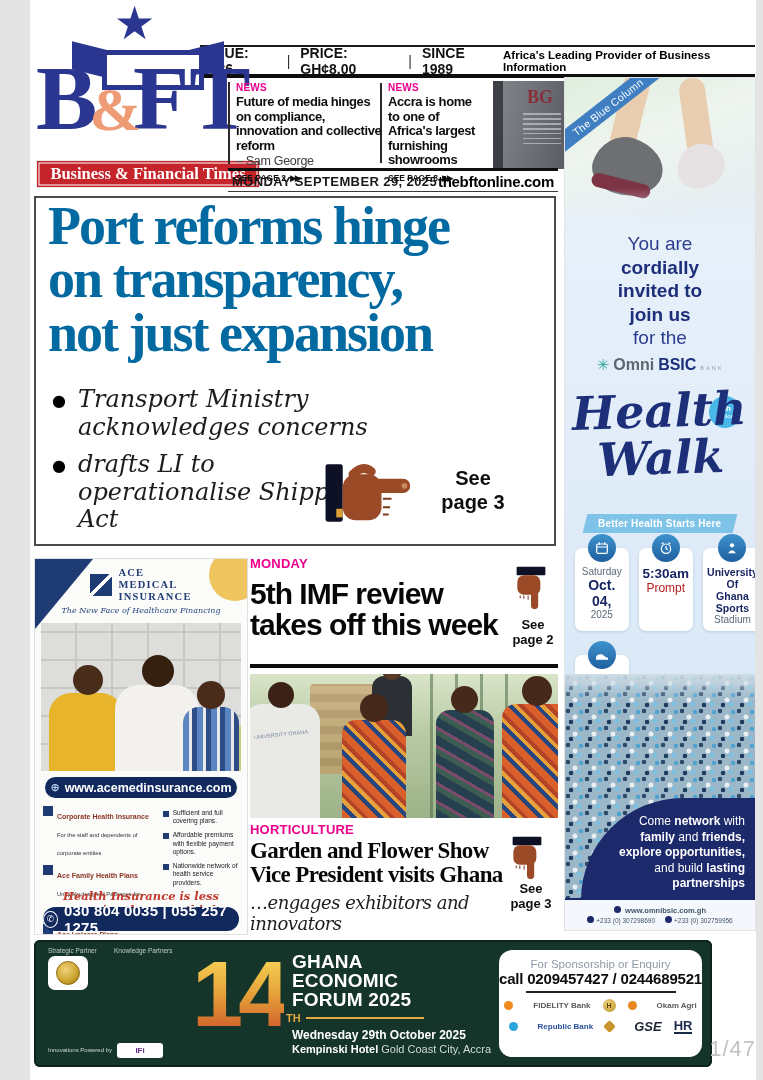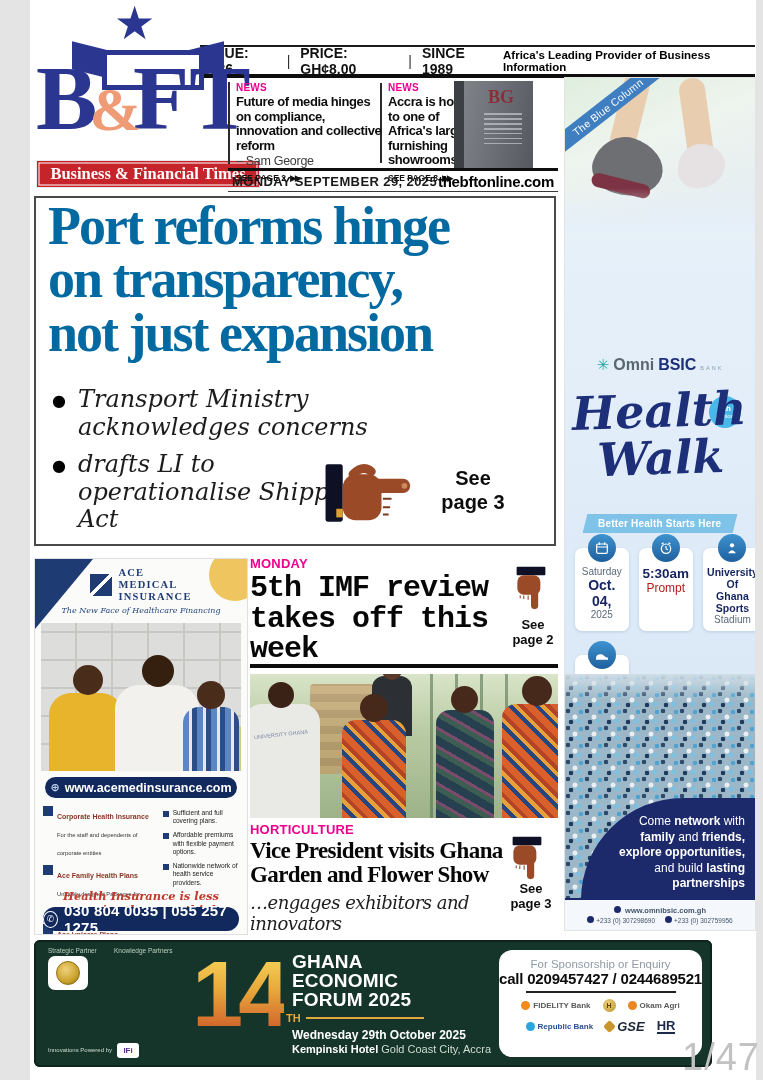--- a/index.html
+++ b/index.html
@@ -27,42 +27,42 @@
   .tease-border-l{left:198px;top:82px;width:2px;height:82px;background:#2a2a2a;}
   .tease-div{left:350px;top:83px;width:1.5px;height:80px;background:#2a2a2a;}
   .teaser{top:82px;}
   .teaser .kick{color:#ec008c;font-size:10px;font-weight:bold;letter-spacing:.2px;}
   .teaser .hl{font-size:13px;font-weight:bold;color:#0d0d0d;line-height:1.12;letter-spacing:-.4px;margin-top:2px;}
   .teaser .by{font-size:12.5px;color:#3c3c3c;letter-spacing:-.3px;margin-top:1px;}
   .teaser .see{margin-top:5px;font-size:8.5px;font-weight:bold;color:#111;display:flex;align-items:center;gap:4px;cursor:pointer;}
   .teaser .see .arr{font-size:9px;letter-spacing:-2px;}
   .t1{left:206px;width:146px;}
   .t2{left:358px;width:96px;}
-  .bg-photo{left:424px;top:81px;width:79px;height:88px;background:linear-gradient(100deg,#84878c 0%,#6b6f75 55%,#55595f 100%);overflow:hidden;text-align:center;}
+  .bg-photo{left:463px;top:81px;width:79px;height:88px;background:linear-gradient(100deg,#84878c 0%,#6b6f75 55%,#55595f 100%);overflow:hidden;text-align:center;}
   .bg-photo .pillar{position:absolute;left:0;top:0;width:10px;height:100%;background:#3c3f44;}
   .bg-photo .mono{position:absolute;left:34px;top:6px;font-family:"Liberation Serif",serif;font-weight:bold;font-size:18px;color:#8a2f3a;}
   .bg-photo .lines{position:absolute;left:30px;top:32px;width:38px;height:34px;background:repeating-linear-gradient(180deg,#b9bcc0 0 1.5px,transparent 1.5px 5px);opacity:.8;}
 
   .date-bar{left:198px;top:168px;width:330px;height:24px;border-top:3px solid #0e0e0e;border-bottom:1.5px solid #3a3a3a;display:flex;align-items:center;justify-content:space-between;padding:0 4px;box-sizing:border-box;}
   .date-bar .d{font-size:13px;font-weight:bold;letter-spacing:.4px;color:#1a1a1a;}
   .date-bar .w{font-size:15px;font-weight:900;color:#000;letter-spacing:-.3px;cursor:pointer;}
 
   
   .lead-box{left:4px;top:196px;width:522px;height:350px;border:2px solid #4a4a4a;box-sizing:border-box;}
   .lead-hl{position:absolute;left:12px;top:2px;font-family:"Liberation Serif","DejaVu Serif",serif;font-weight:bold;font-size:54px;letter-spacing:-2px;line-height:.99;color:#0369a1;}
   .lead-bullets{position:absolute;left:16px;top:188px;width:330px;font-family:"DejaVu Serif",serif;font-style:italic;font-size:24px;color:#1c1c1c;}
   .lead-bullets .row{display:flex;gap:12px;margin-bottom:10px;line-height:1.15;}
   .lead-bullets .dot{font-size:16px;margin-top:6px;color:#000;font-style:normal;}
   .hand-right{position:absolute;left:288px;top:262px;width:92px;height:66px;}
   .see-big{position:absolute;left:392px;top:268px;width:90px;text-align:center;font-size:20px;font-weight:bold;color:#0d0d0d;line-height:1.2;cursor:pointer;}
 
   
   .kicker{font-size:13px;font-weight:bold;color:#ec008c;letter-spacing:.2px;}
   .econ{left:220px;top:556px;width:308px;}
-  .econ .hl{font-family:Liberation Mono, monospace;font-weight:bold;font-size:30px;letter-spacing:-1px;line-height:1.02;color:#070707;margin-top:2px;}
+  .econ .hl{font-family:Liberation Sans, sans-serif;font-weight:bold;font-size:30px;letter-spacing:-1px;line-height:1.02;color:#070707;margin-top:8px;}
   .hand-down{position:absolute;width:46px;height:34px;transform:rotate(90deg);}
   .econ .hand-down{right:4px;top:16px;}
   .see-sm{position:absolute;width:54px;text-align:center;font-size:13px;font-weight:bold;color:#0d0d0d;line-height:1.15;cursor:pointer;}
   .econ .see-sm{right:-2px;top:62px;}
   .rule-econ{left:220px;top:664px;width:308px;height:4px;background:#0c0c0c;}
 
   .photo2{left:220px;top:674px;width:308px;height:144px;overflow:hidden;background:linear-gradient(180deg,#d9e4c8 0%,#b9cba4 40%,#9db289 100%);}
   .photo2 .bars{position:absolute;right:30px;top:0;width:120px;height:100%;background:repeating-linear-gradient(90deg,transparent 0 22px,#4e6b4a 22px 25px);opacity:.55;}
   .photo2 .stall{position:absolute;left:60px;top:10px;width:70px;height:90px;background:repeating-linear-gradient(0deg,#c78a4e 0 8px,#a96b37 8px 16px);opacity:.5;border-radius:4px;}
   .fig{position:absolute;}
@@ -165,46 +165,46 @@
   .forum .lbl{position:absolute;font-size:6.5px;color:#bccec2;}
   .sp-badge{position:absolute;left:14px;top:16px;width:40px;height:34px;background:#fff;border-radius:7px;display:flex;align-items:center;justify-content:center;}
   .sp-badge .gold{width:22px;height:22px;border-radius:50%;background:radial-gradient(circle at 40% 35%,#f0d27a,#caa22e 60%,#8f6d14);border:1.5px solid #8f6d14;}
   .kp-box{position:absolute;left:66px;top:16px;width:110px;height:34px;background:#fff;border-radius:8px;display:flex;align-items:center;justify-content:center;gap:8px;}
   .kp-box .kpmg{color:#00338d;font-weight:bold;font-style:italic;font-size:13.5px;letter-spacing:.5px;}
   .kp-box .l2{display:flex;align-items:center;gap:3px;}
   .kp-box .sqb{width:12px;height:12px;background:#27509b;border-radius:2px;}
   .kp-box .mini{width:16px;height:10px;background:repeating-linear-gradient(180deg,#8a97a8 0 1.5px,transparent 1.5px 3.5px);}
   .innov{position:absolute;left:14px;bottom:9px;display:flex;align-items:center;gap:5px;}
   .innov .t{font-size:6px;color:#cfdcd2;line-height:1.2;}
-  .innov .bx{width:22px;height:15px;background:#fff;border-radius:3px;display:flex;align-items:center;justify-content:center;font-size:8px;font-weight:bold;color:#5b2d83;}
+  .innov .bx{width:46px;height:15px;background:#fff;border-radius:3px;display:flex;align-items:center;justify-content:center;font-size:8px;font-weight:bold;color:#5b2d83;}
   .big14{position:absolute;left:158px;top:8px;font-size:92px;font-weight:900;letter-spacing:-5px;line-height:1;background:linear-gradient(180deg,#f6d155 10%,#e8a93c 45%,#cf5f2a 90%);-webkit-background-clip:text;background-clip:text;color:transparent;font-family:"Liberation Sans",sans-serif;}
   .th-line{position:absolute;left:252px;top:72px;display:flex;align-items:center;gap:5px;}
   .th-line .th{color:#e3a93e;font-weight:bold;font-size:11px;}
   .th-line .dash{width:118px;height:2px;background:#e3a93e;}
   .f-title{position:absolute;left:258px;top:12px;color:#fff;font-weight:900;font-size:19px;line-height:1.0;letter-spacing:.2px;}
   .f-date{position:absolute;left:258px;top:88px;color:#fff;font-weight:bold;font-size:12px;}
   .f-venue{position:absolute;left:258px;top:103px;font-size:11px;color:#cfdcd2;}
   .f-venue b{color:#fff;}
   .enq{position:absolute;left:465px;top:10px;width:203px;height:107px;background:#fff;border-radius:13px;text-align:center;padding-top:8px;box-sizing:border-box;}
   .enq .e1{font-size:11.5px;color:#8e9aa6;}
   .enq .e2{font-size:15px;font-weight:800;color:#0c0c0c;letter-spacing:-.2px;}
   .enq .dv{width:150px;height:1.5px;background:#222;margin:4px auto 6px;}
   .sprow{display:flex;justify-content:center;align-items:center;gap:12px;margin-bottom:7px;}
-  .spn{display:flex;align-items:center;gap:3px;font-size:8px;color:#5a5a5a;font-weight:bold;}
+  .spn{display:flex;align-items:center;gap:20px;font-size:8px;color:#5a5a5a;font-weight:bold;}
   .spn .ico{width:9px;height:9px;border-radius:50%;}
   .spn.fid .ico{background:#f08a1d;}
   .spn.hh .ico{width:13px;height:13px;background:radial-gradient(circle at 40% 35%,#f0d27a,#b8922a);color:#5e4405;font-size:7px;text-align:center;line-height:13px;font-weight:bold;}
   .spn.okam .ico{background:#e98820;}
   .spn.rep{color:#27509b;}
   .spn.rep .ico{background:#2aa6df;}
   .spn.gse{color:#1c2434;font-size:13px;font-weight:900;font-style:italic;}
   .spn.gse .ico{background:#c9952c;border-radius:2px;transform:rotate(45deg);}
   .spn.hr{color:#1c2a4a;font-size:13px;font-weight:900;border-bottom:2.5px solid #1c2a4a;line-height:1;}
 
-  .pagenum{left:652px;top:1036px;width:74px;text-align:right;font-size:38px;color:#c2c2c2;letter-spacing:1px;}
+  .pagenum{left:652px;top:1036px;width:74px;text-align:right;font-size:22px;color:#c2c2c2;letter-spacing:1px;}
 
   svg{display:block;}
 </style>
 </head>
 <body>
 
 <div class="stage">
   <div class="paper">
 
     <div class="abs rule-top"></div>
@@ -401,22 +401,22 @@
           <div class="head"></div>
         </div>
       <div class="fig w3 torso-orange">
           <div class="head"></div>
         </div>
     </div>
 
     <div class="abs hort">
       <div class="kicker">HORTICULTURE</div>
       <div class="hl">
+        <div>Garden and Flower Show</div>
         <div>Vice President visits Ghana</div>
-        <div>Garden and Flower Show</div>
       </div>
       <div class="sub">…engages exhibitors and innovators</div>
       <svg class="hand-down" viewBox="0 0 64 46">
         <rect x="1" y="3" width="12" height="40" rx="1.5" fill="#0e1126"></rect>
         <rect x="13" y="10" width="27" height="32" rx="9" fill="#9a4a26"></rect>
         <rect x="30" y="13" width="30" height="10" rx="5" fill="#9a4a26"></rect>
         <path d="M41 27 h6 M41 33 h5 M41 38 h4" stroke="#7a3a1b" stroke-width="1.4"></path>
       </svg>
       <div class="see-sm">
         <div>See</div>
@@ -427,20 +427,27 @@
     <div class="abs blue">
       <div class="shoe-photo">
         <div class="leg" style="left:52px;top:-6px;transform:rotate(14deg);"></div>
         <div class="leg" style="left:118px;top:0;transform:rotate(-8deg);"></div>
         <div class="shoeA"></div>
         <div class="shoeB"></div>
         <div class="fade"></div>
       </div>
       <div class="rib">The Blue Column</div>
 
+      <div class="inv">
+        <div>You are</div>
+        <div class="bb">cordially</div>
+        <div class="bb">invited to</div>
+        <div class="bb">join us</div>
+        <div>for the</div>
+      </div>
 
       <div class="bankrow">
         <span class="ast">✳</span>
         <span class="omni">Omni</span>
         <span class="bsic">BSIC</span>
         <span class="bk">BANK</span>
       </div>
       <div class="badge8">
         <span>8th</span>
         <span class="s">edition</span>

